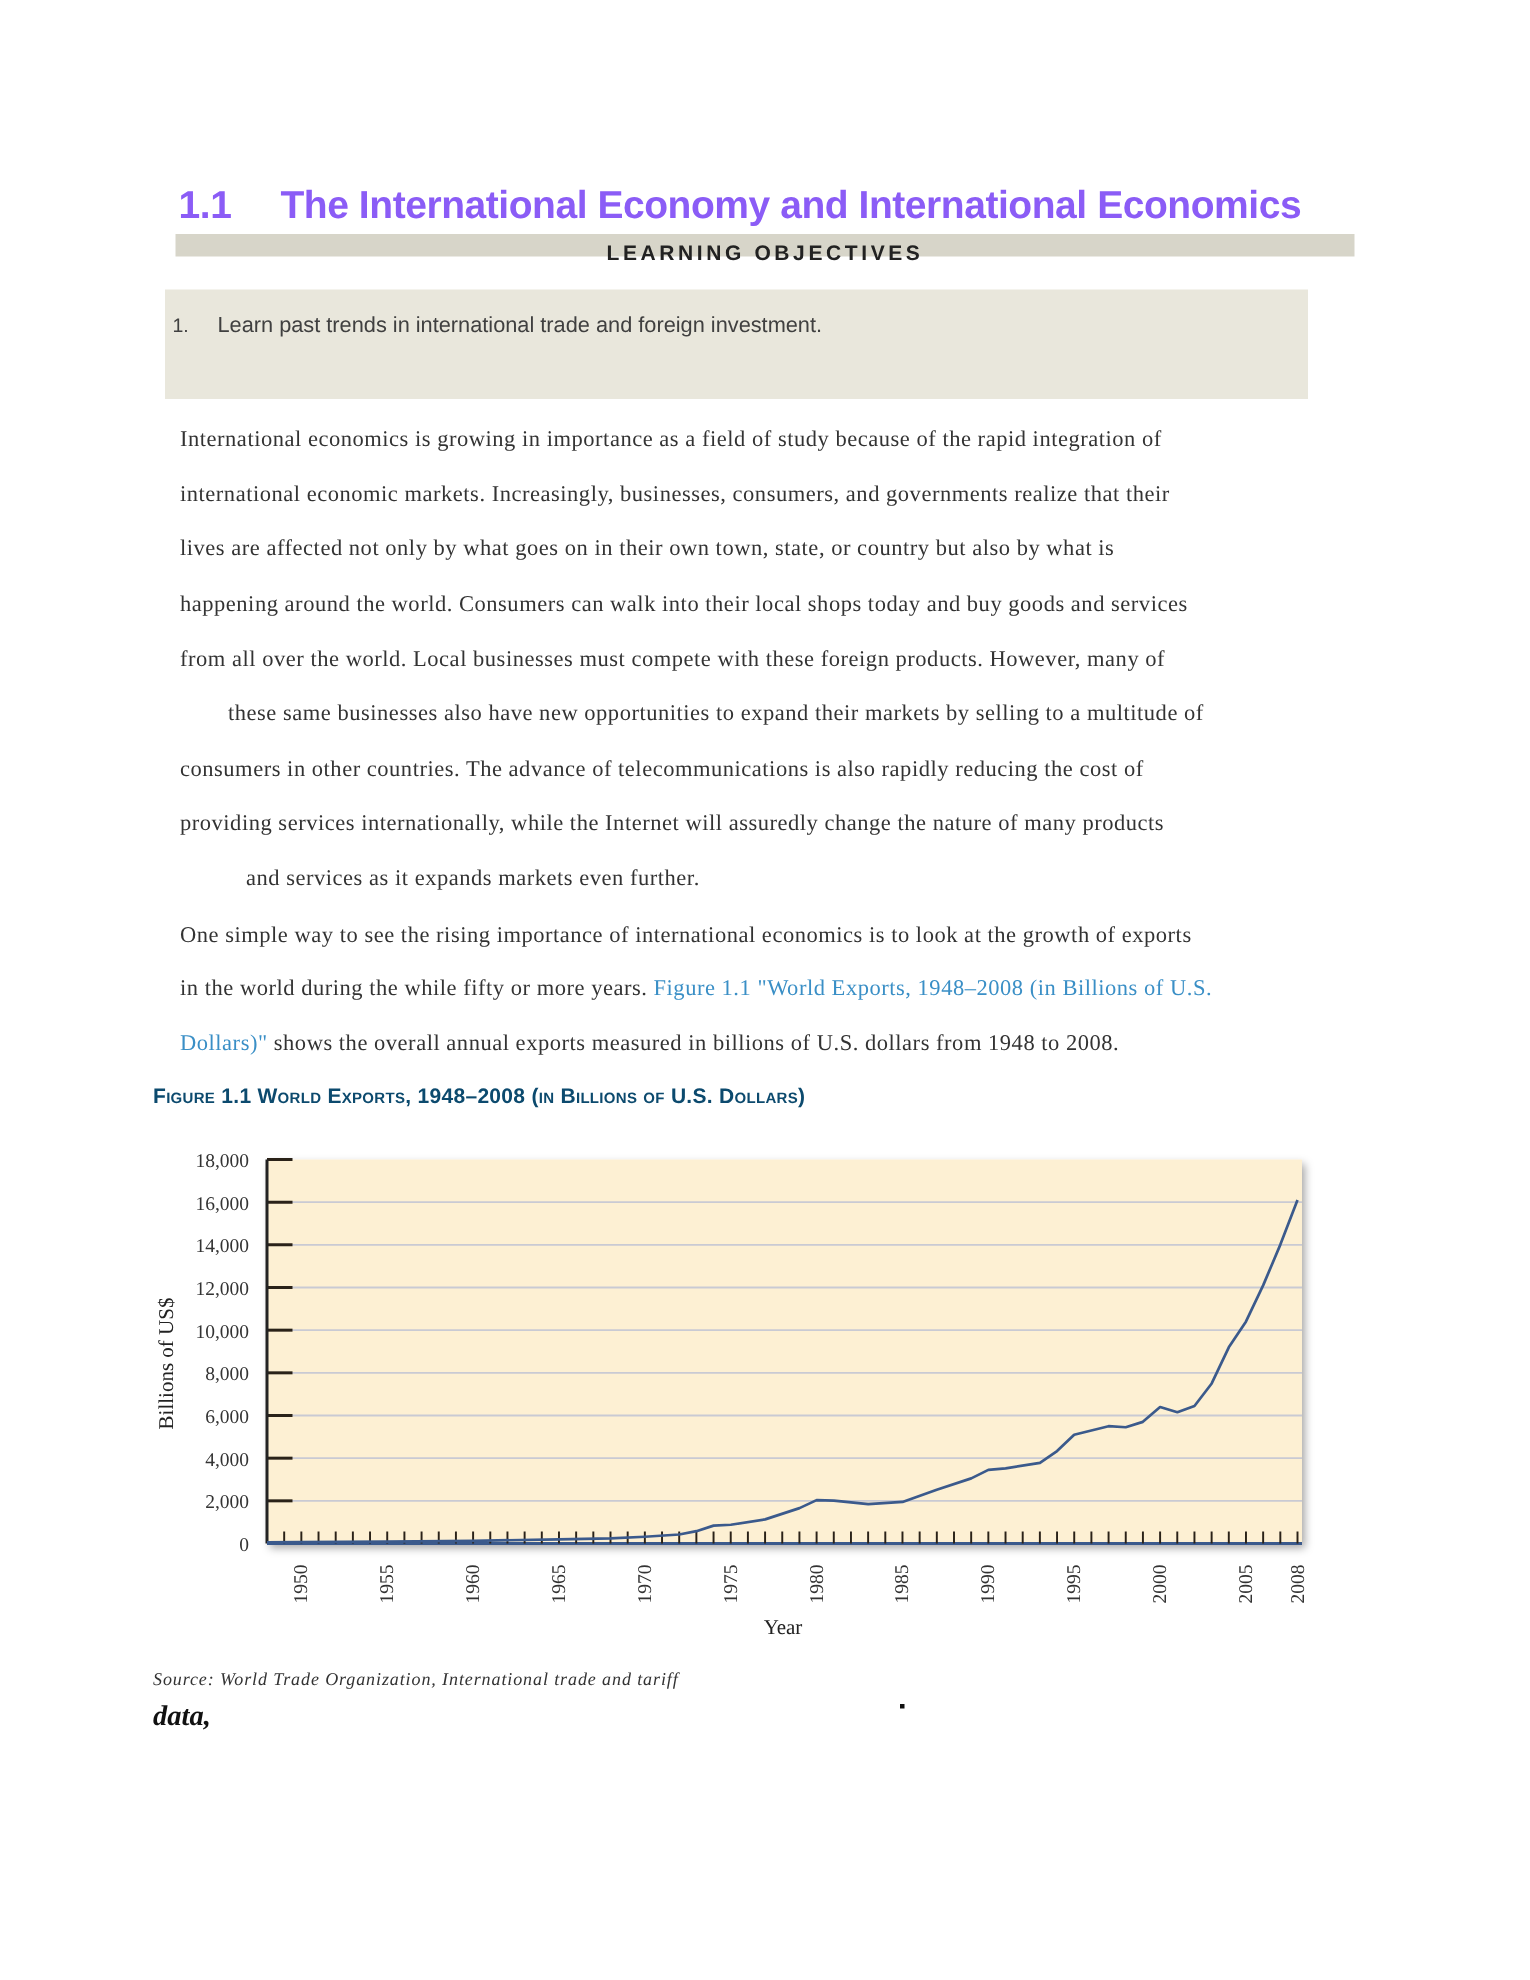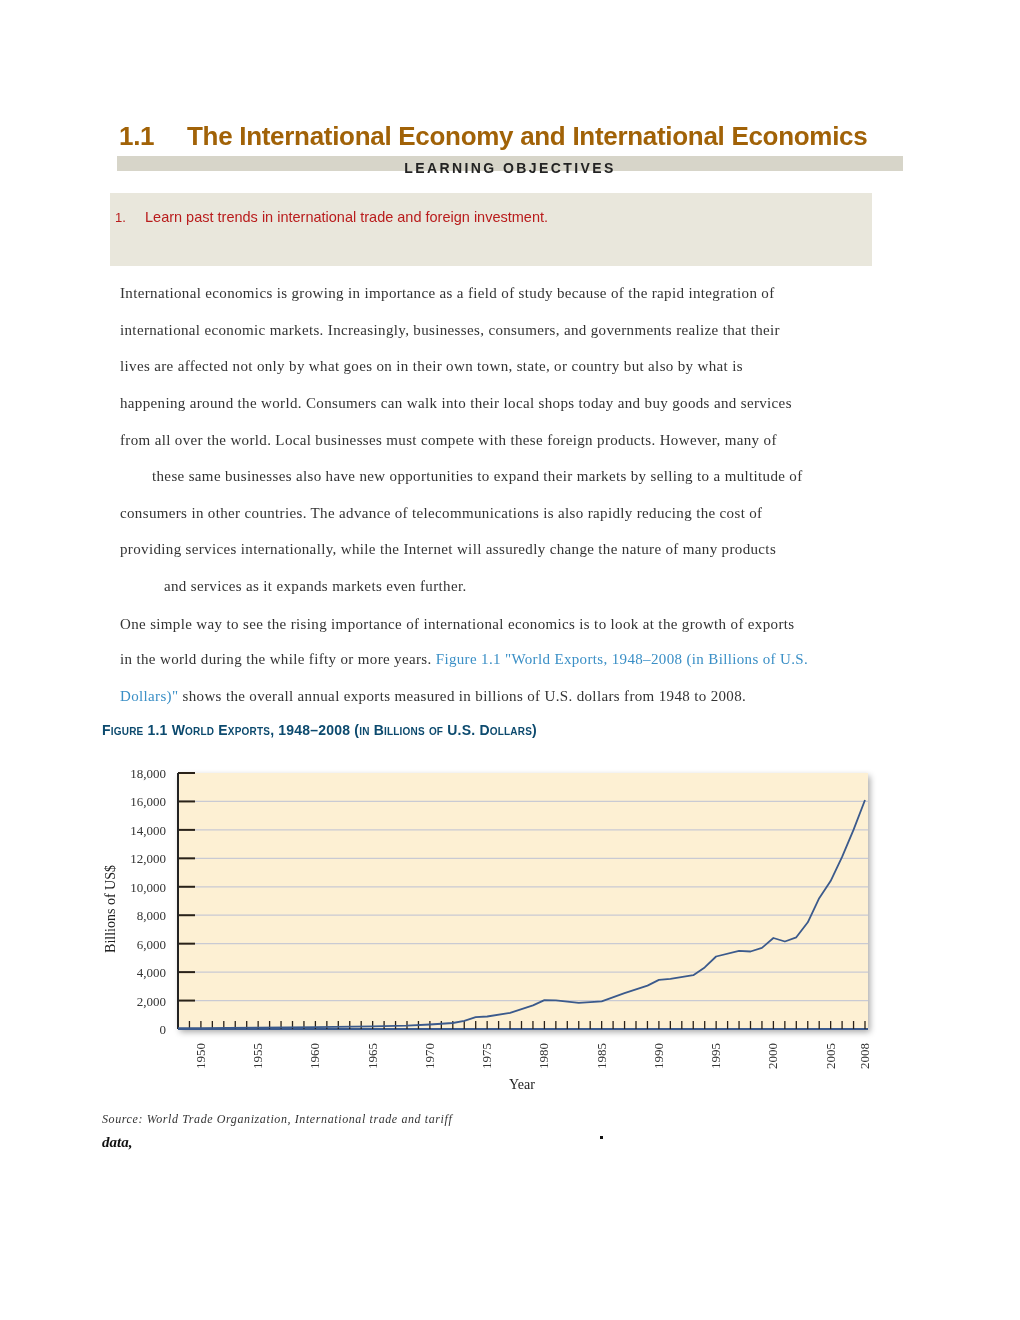--- a/index.html
+++ b/index.html
@@ -1,30 +1,30 @@
 <!DOCTYPE html>
 <html><head>
 <meta charset="utf-8">
 <style>
   html, body { margin: 0; padding: 0; background: #ffffff; }
   body { width: 1020px; height: 1320px; position: relative; overflow: hidden; color: #222; }
   .abs { position: absolute; }
-  .heading { left: 119px; top: 121px; font-family: "Liberation Sans", sans-serif; font-size: 26px; font-weight: bold; color: #a16207; letter-spacing: -0.3px; white-space: nowrap; }
+  .heading { left: 119px; top: 121px; font-family: "Liberation Sans", sans-serif; font-size: 26px; font-weight: bold; color: #8b5cf6; letter-spacing: -0.3px; white-space: nowrap; }
   .heading .num { display: inline-block; width: 68px; }
   .lo-bar { left: 117px; top: 156px; width: 786px; height: 15px; background: #d7d5c9; text-align: center; }
   .lo-bar span { font-family: "Liberation Sans", sans-serif; font-weight: bold; font-size: 14px; letter-spacing: 2.4px; line-height: 25px; color: #222; }
   .lo-box { left: 110px; top: 193px; width: 762px; height: 73px; background: #e9e7dc; }
-  .lo-item { position: absolute; left: 5px; font-family: "Liberation Sans", sans-serif; font-size: 14.5px; color: #b91c1c; white-space: nowrap; }
+  .lo-item { position: absolute; left: 5px; font-family: "Liberation Sans", sans-serif; font-size: 14.5px; color: #404040; white-space: nowrap; }
   .lo-item .n { display: inline-block; width: 30px; font-size: 13px; }
   .para { left: 120px; font-family: "Liberation Serif", serif; font-size: 15px; color: #333; white-space: nowrap; letter-spacing: 0.35px; }
   .link { color: #3a8fc6; }
   .fig-caption { left: 102px; top: 722px; font-family: Liberation Sans, sans-serif; font-weight: bold; font-size: 14px; color: #0c4a6e; font-variant: small-caps; white-space: nowrap; letter-spacing: 0.2px; }
   .chart { left: 95px; top: 760px; width: 800px; height: 340px; }
   .source { left: 102px; top: 1112px; font-family: "Liberation Serif", serif; font-style: italic; font-size: 12px; color: #333; letter-spacing: 0.6px; white-space: nowrap; }
-  .source2 { left: 102px; top: 1134px; font-family: "Liberation Serif", serif; font-style: italic; font-weight: bold; font-size: 15px; color: #111; }
+  .source2 { left: 102px; top: 1134px; font-family: "Liberation Serif", serif; font-style: italic; font-weight: bold; font-size: 19px; color: #111; }
   .dot { left: 600px; top: 1136px; width: 3px; height: 3px; background: #111; }
 </style>
 </head>
 <body>
 
 <div class="abs heading">
   <span class="num">1.1</span><span>The International Economy and International Economics</span>
 </div>
 
 <div class="abs lo-bar">

